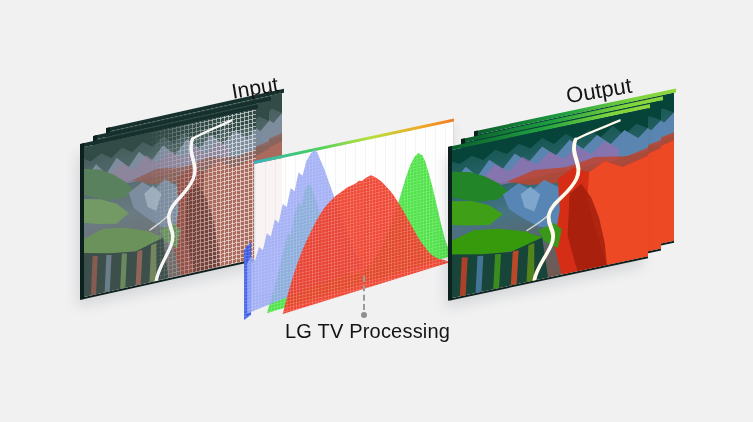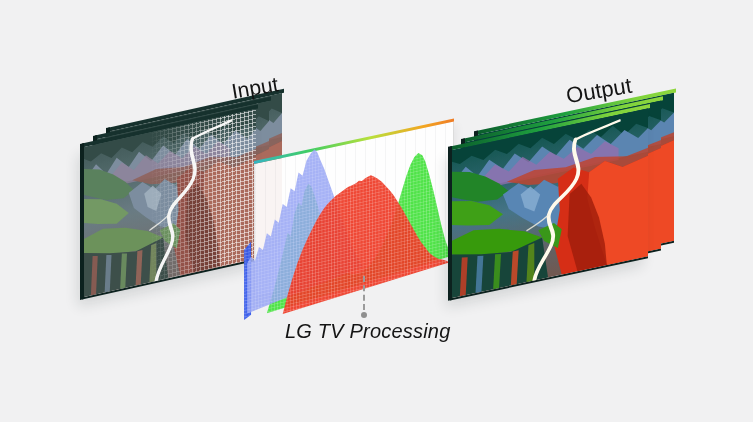--- a/index.html
+++ b/index.html
@@ -27,21 +27,20 @@
   }
   .output-label{
     left:549px;top:78px;width:100px;
     font-size:22px;font-weight:500;
     transform:rotate(-9.5deg);
   }
   .processing-label{
     left:285px;top:320px;width:160px;
     font-size:20px;font-weight:500;
     letter-spacing:.2px;
-    font-style:italic;
   }
   
   .stack{
     position:absolute;
     transform-origin:0 0;
   }
   .stack-input{
     left:84px;top:147px;width:172px;height:150px;
     transform:skewY(-12.5deg);
     z-index:1;

